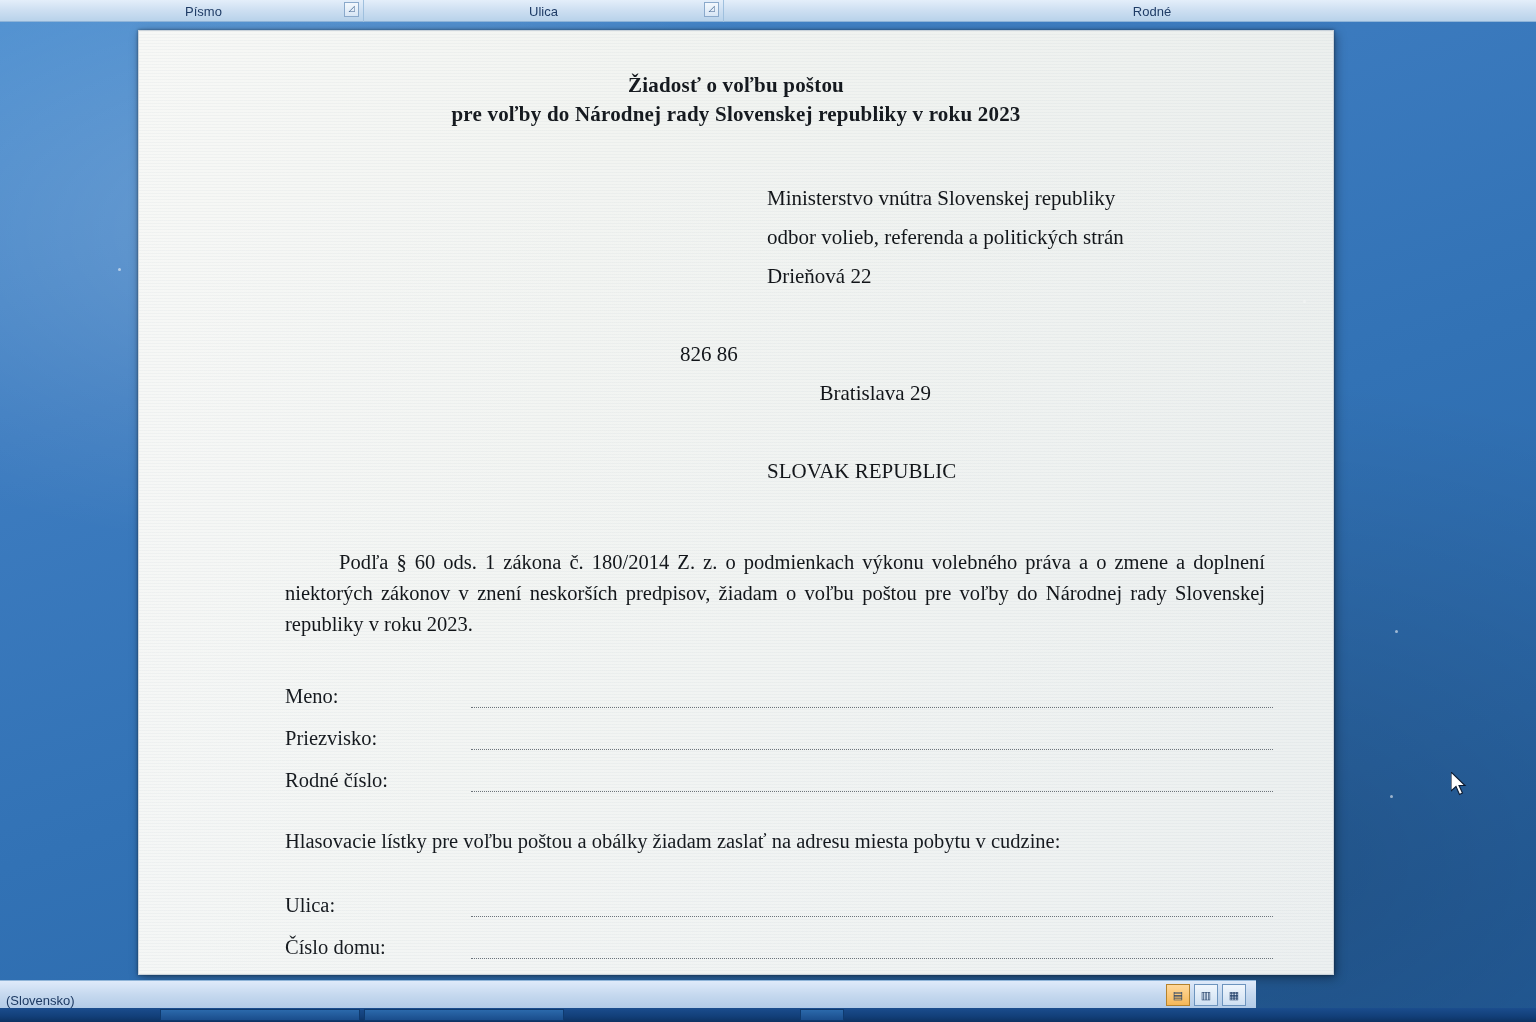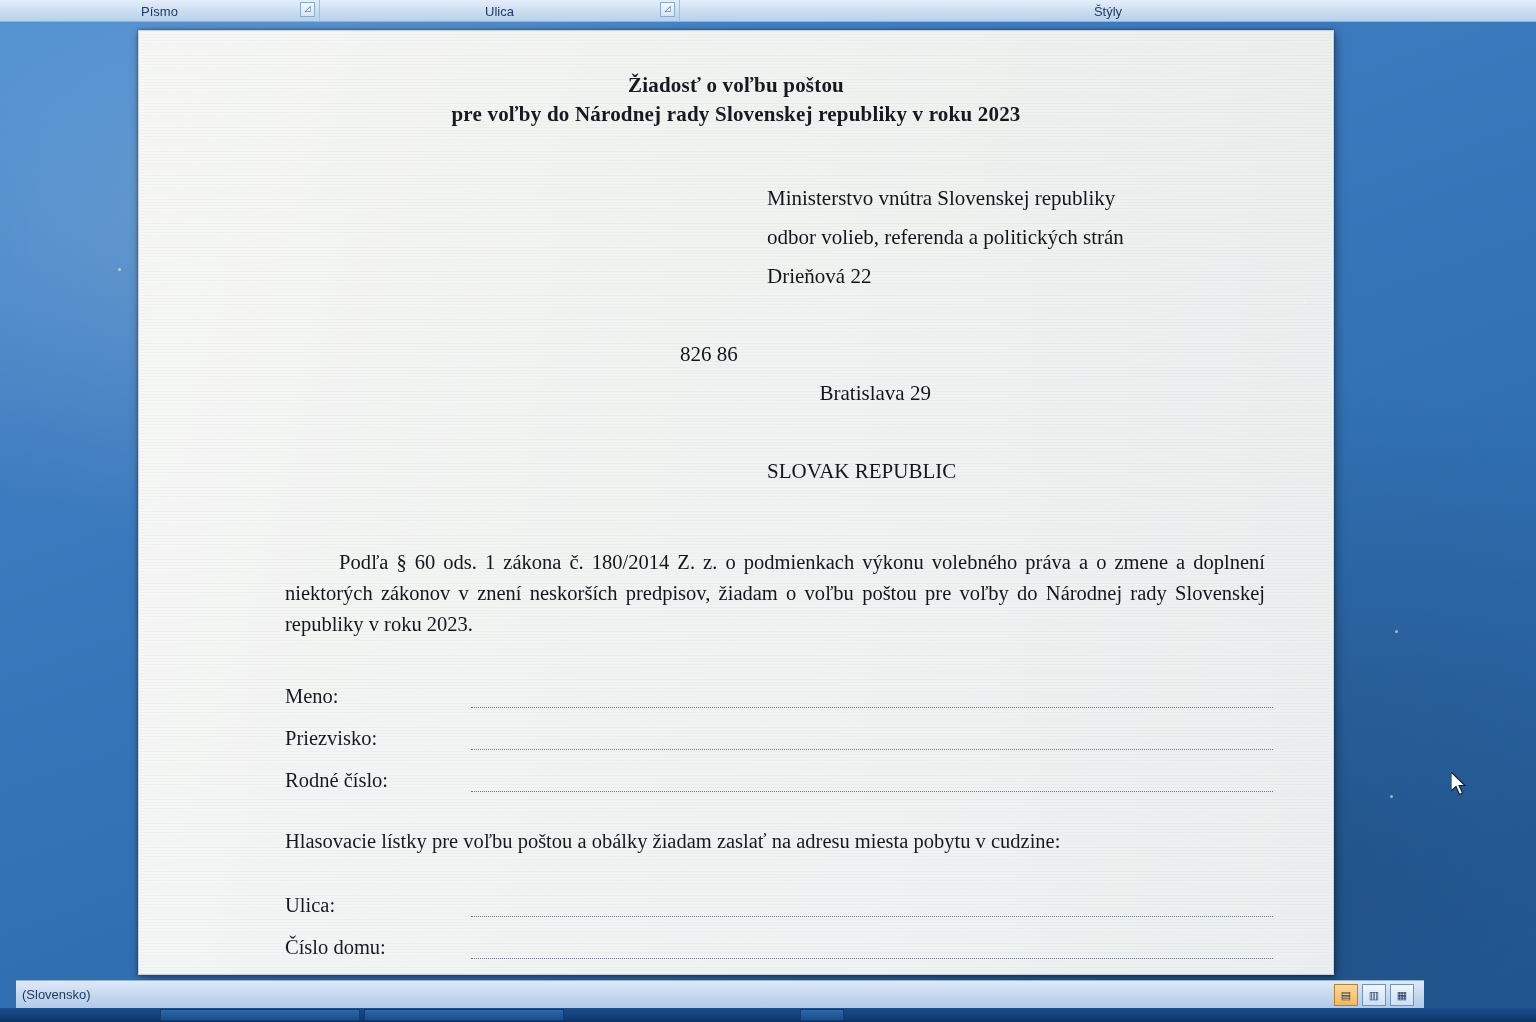--- a/index.html
+++ b/index.html
@@ -40,20 +40,21 @@
     position: absolute;
     top: 0;
     height: 22px;
     box-sizing: border-box;
     border-right: 1px solid #9fc0de;
     display: flex;
     align-items: center;
     justify-content: center;
     color: #1f3c66;
     font-size: 13px;
+    margin-left: 44px;
   }
   .ribbon-group .dlg {
     position: absolute;
     right: 4px;
     top: 2px;
     width: 13px;
     height: 13px;
     border: 1px solid #8aa9cb;
     background: linear-gradient(180deg,#f3f8fd,#d8e6f5);
     font-size: 8px;
@@ -167,30 +168,29 @@
     font-family: "Liberation Serif", serif;
     font-size: 20.5px;
     color: #14181d;
   }
 
   
   #statusbar {
     position: absolute;
     left: 0;
     bottom: 14px;
-    width: 1408px;
+    width: 1256px;
     height: 28px;
     background: linear-gradient(180deg, #dfeafa 0%, #c6d9ef 50%, #b2cbe7 100%);
     border-top: 1px solid #8fb4d8;
     box-sizing: border-box;
     display: flex;
-    align-items: center;
+    align-items: flex-end;
     color: #1d3a63;
     font-size: 13px;
-    margin-left: 16px;
   }
   #status-lang { padding-left: 6px; }
   #view-buttons {
     position: absolute;
     right: 10px;
     top: 3px;
     display: flex;
     gap: 4px;
   }
   .view-btn {
@@ -256,21 +256,21 @@
   <div id="ribbon-strip">
     <div class="ribbon-group" id="grp-font">
       <span>Písmo</span>
       <span class="dlg">◿</span>
     </div>
     <div class="ribbon-group" id="grp-para">
       <span>Ulica</span>
       <span class="dlg">◿</span>
     </div>
     <div class="ribbon-group" id="grp-styles">
-      <span>Štýly</span>
+      <span>Rodné</span>
     </div>
   </div>
 
   <div id="page">
     <div id="page-inner">
 
       <div class="doc-title" id="title-1">Žiadosť o voľbu poštou</div>
       <div class="doc-title" id="title-2">pre voľby do Národnej rady Slovenskej republiky v roku 2023</div>
 
       <div id="address">

